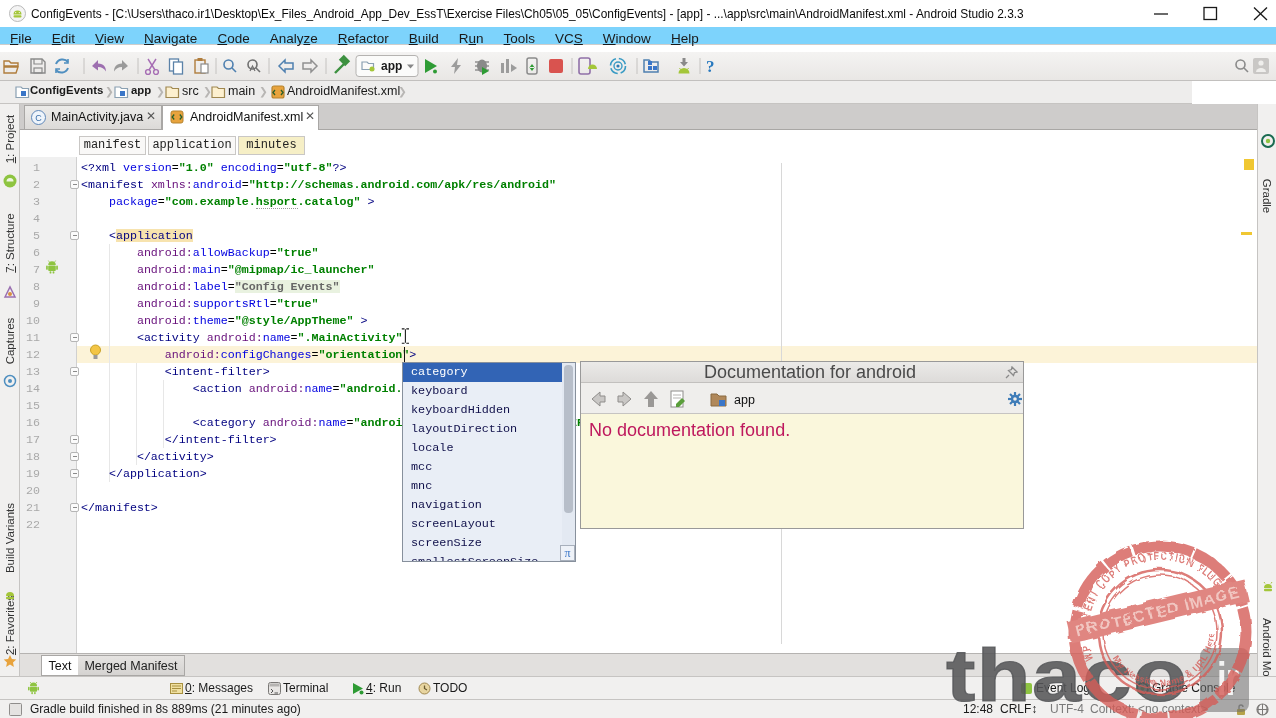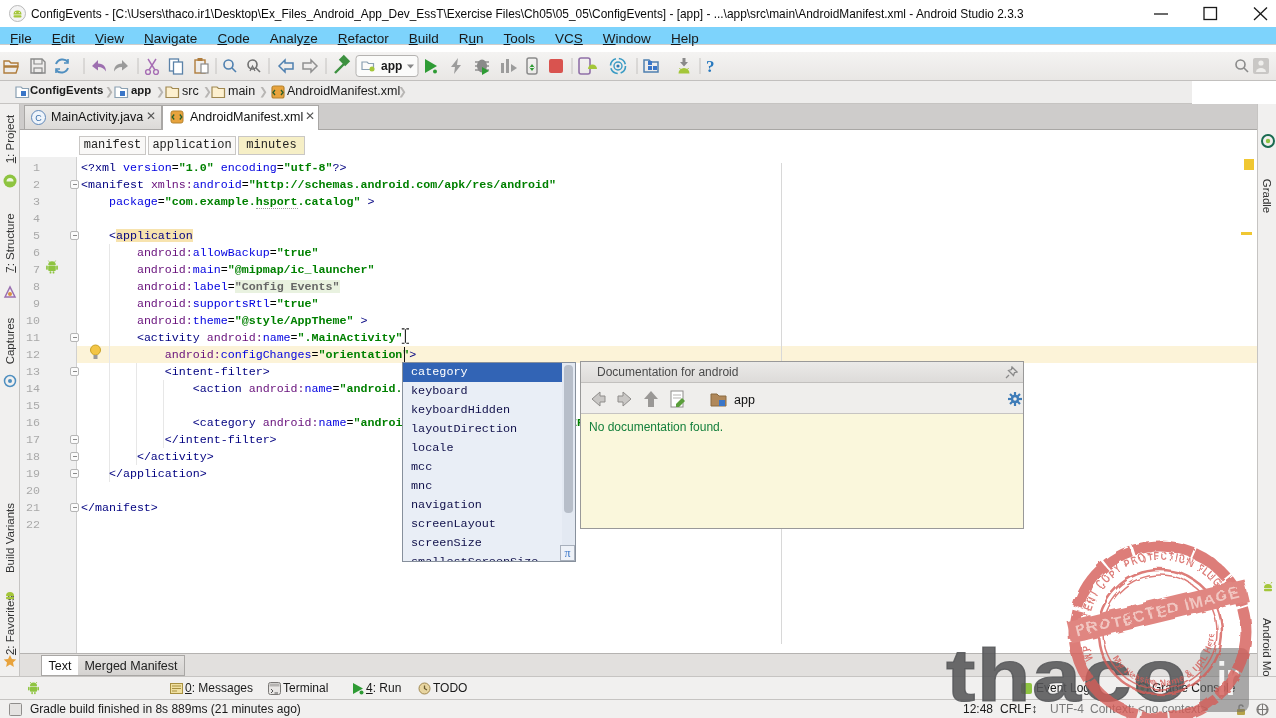--- a/index.html
+++ b/index.html
@@ -412,21 +412,21 @@
   <div class="abs" style="left:161px;top:2px;width:9px;height:148px;background:#b7bec9;border-radius:4px;"></div>
   <div class="abs" style="left:157px;top:182px;width:15px;height:16px;background:#eef2f8;border:1px solid #a8b0bc;box-sizing:border-box;color:#3a76c8;font-size:12px;text-align:center;line-height:14px;font-family:'Liberation Serif',serif;">π</div>
 </div>
 <style>
   .citem{height:19px;line-height:19px;padding-left:8px;font-family:"Liberation Mono",monospace;color:#10104a;white-space:nowrap;}
   .csel{background:#3264b5;color:#ffffff;}
 </style>
 
 <div class="abs" id="docpanel" style="left:580px;top:361px;width:444px;height:168px;border:1px solid #999; box-sizing:border-box;background:#faf7dc;">
   <div class="abs" style="left:0;top:0;width:442px;height:21px;background:linear-gradient(#ebeae8,#dddbd9);border-bottom:1px solid #c2c0be;box-sizing:border-box;">
-    <div style="font-size:12px;color:#4a4a4a;line-height:20px;margin-left:16px;">Documentation for android</div>
+    <div style="text-align:center;font-size:18px;color:#4a4a4a;line-height:20px;margin-left:16px;">Documentation for android</div>
     <svg class="abs" style="left:424px;top:4px;" width="13" height="13" viewBox="0 0 13 13">
         <path d="M7 1 l5 5 l-2.5 .5 l-1 3 L3.5 4.5 l3 -1 z M4 9 l-3 3" stroke="#8a8a8a" stroke-width="1.3" fill="none"></path>
       </svg>
   </div>
   <div class="abs" style="left:0;top:21px;width:442px;height:31px;background:#efeeec;border-bottom:1px solid #c6c4c2;box-sizing:border-box;">
     <svg class="abs" style="left:8px;top:7px;" width="440" height="18" viewBox="0 0 440 18">
       <path d="M1 9 l8 -7 v4 h5 v6 h-5 v4 z" transform="translate(2,0)" fill="#c9c7c5" stroke="#8f8d8b"></path>
       <path d="M14 9 l-8 -7 v4 h-5 v6 h5 v4 z" transform="translate(28,0)" fill="#c9c7c5" stroke="#8f8d8b"></path>
       <path d="M8 1 l7 8 h-4 v8 h-6 v-8 h-4 z" transform="translate(54,0)" fill="#9a9896"></path>
       <g transform="translate(82,0)">
@@ -445,21 +445,21 @@
           <g stroke="#3e7cb8" stroke-width="2.2">
             <line x1="8" y1="1" x2="8" y2="15"></line>
             <line x1="1" y1="8" x2="15" y2="8"></line>
             <line x1="3" y1="3" x2="13" y2="13"></line>
             <line x1="13" y1="3" x2="3" y2="13"></line>
           </g>
           <circle cx="8" cy="8" r="1.8" fill="#efeeec"></circle>
         </g>
     </svg>
   </div>
-  <div class="abs" style="left:8px;top:58px;font-size:12px;color:#15803d;text-align:center;">No documentation found.</div>
+  <div class="abs" style="left:8px;top:58px;font-size:18px;color:#be185d;text-align:center;">No documentation found.</div>
 </div>
 <div class="abs" id="btabs">
   <div class="abs" style="left:21px;top:1px;width:38px;height:21px;background:#fff;border:1px solid #a9a7a5;box-sizing:border-box;text-align:center;font-size:12.5px;line-height:20px;color:#111;">Text</div>
   <div class="abs" style="left:58px;top:1px;width:107px;height:21px;border:1px solid #a9a7a5;border-left:none;box-sizing:border-box;text-align:center;font-size:12.5px;line-height:20px;color:#222;background:linear-gradient(#e5e3e1,#d5d3d1);">Merged Manifest</div>
 </div>
 <div class="abs" id="toolrow">
   <svg class="abs" style="left:27px;top:4px;" width="13" height="14" viewBox="0 0 14 14">
       <g fill="#8ec440">
         <path d="M3.2 5 a3.8 3.8 0 0 1 7.6 0 z"></path>
         <line x1="4.2" y1="1.8" x2="3.4" y2="0.6" stroke="#8ec440" stroke-width="0.9"></line>

